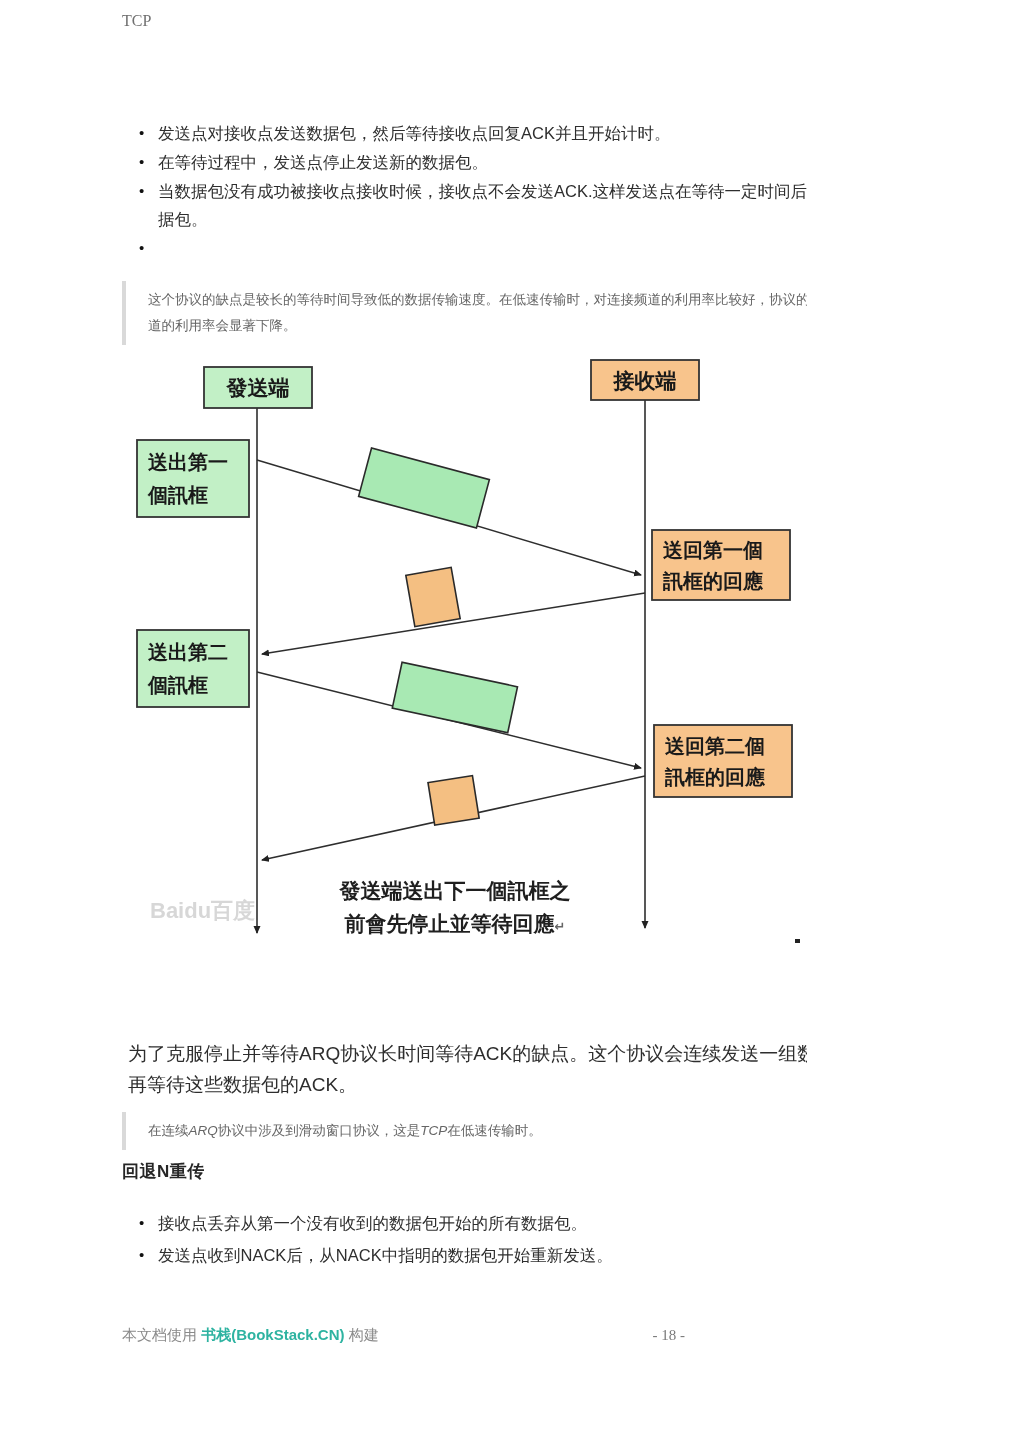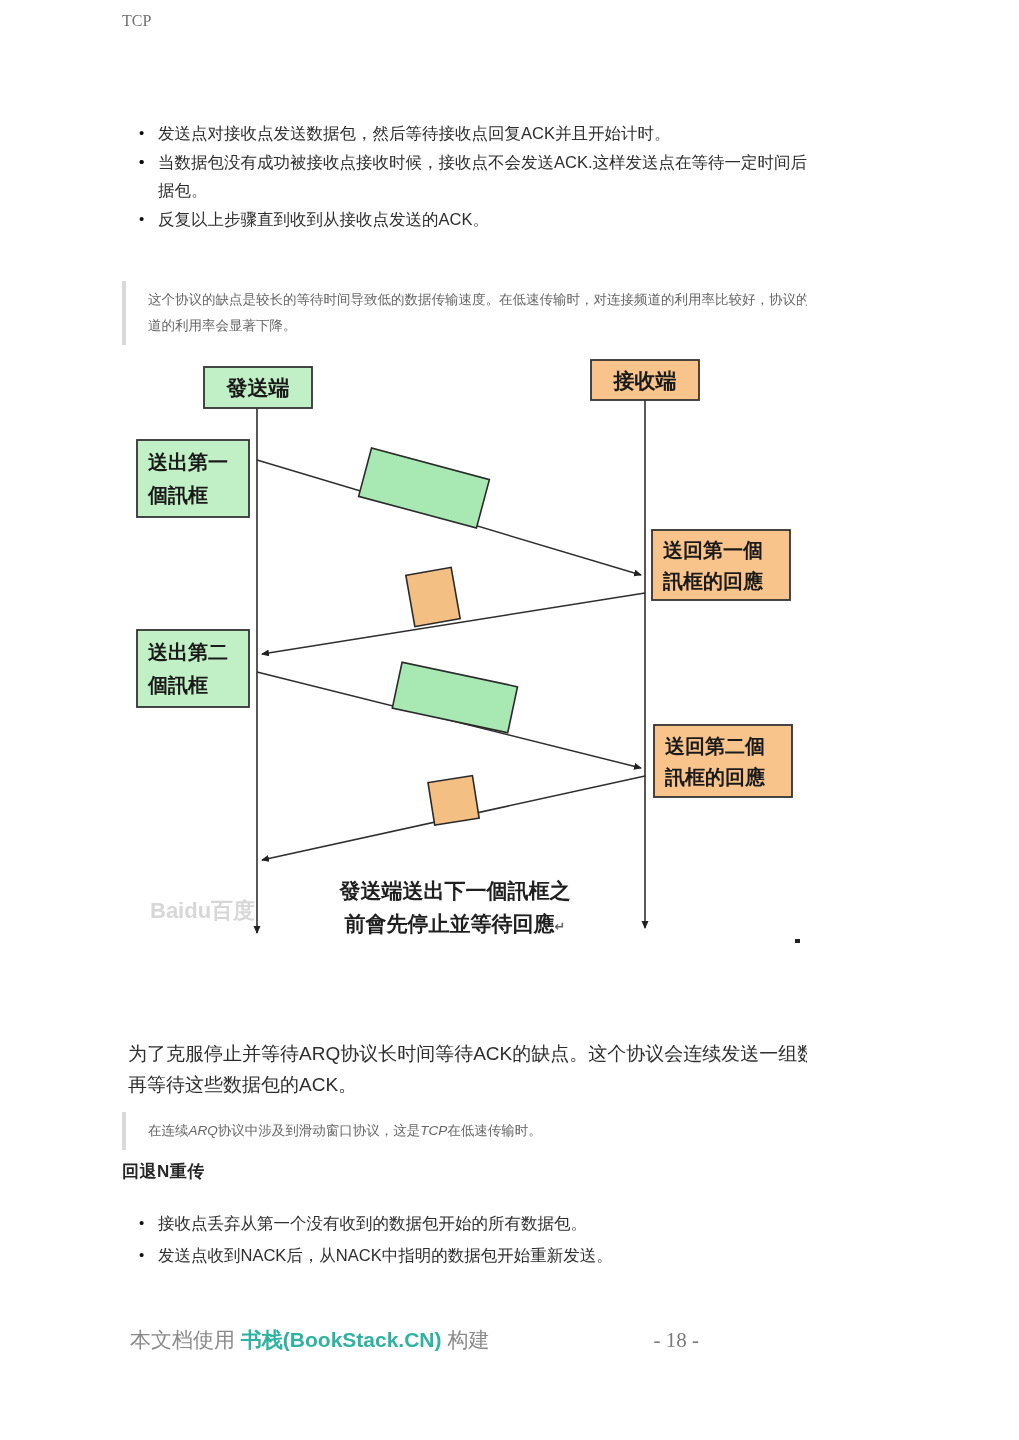--- a/index.html
+++ b/index.html
@@ -46,44 +46,44 @@
   }
   .para{
     position:absolute;left:128px;top:1038px;width:784px;
     font-size:19px;line-height:31px;color:#2e2e2e;
   }
   h2.sec-title2{
     position:absolute;left:122px;top:1160px;margin:0;
     font-size:17px;font-weight:600;color:#262626;letter-spacing:0.5px;
   }
   .footer{
-    position:absolute;left:122px;right:108px;top:1326px;
+    position:absolute;left:122px;right:122px;top:1326px;
     display:flex;justify-content:space-between;align-items:baseline;
-    font-size:21px;color:#8a8a8a;margin-left:8px;
+    font-size:15px;color:#8a8a8a;
   }
   .footer .bs-link{
     color:#2eb3a1;font-weight:600;text-decoration:none;cursor:pointer;
   }
   .footer .page-num{
     font-family:"Liberation Serif","DejaVu Serif",serif;color:#7a7a7a;
   }
   svg text{font-family:"Liberation Sans","DejaVu Sans",sans-serif;}
 </style>
 </head>
 <body>
 
 <div class="page">
 
   <div class="doc-header">TCP</div>
 
   <ul class="bullets top">
     <li><span class="dot">•</span><span>发送点对接收点发送数据包，然后等待接收点回复ACK并且开始计时。</span></li>
+    <li><span class="dot">•</span><span>在等待过程中，发送点停止发送新的数据包。</span></li>
+    <li><span class="dot">•</span><span>当数据包没有成功被接收点接收时候，接收点不会发送ACK.这样发送点在等待一定时间后，重新发送数据包。</span></li>
     <li><span class="dot">•</span></li>
-    <li><span class="dot">•</span><span>当数据包没有成功被接收点接收时候，接收点不会发送ACK.这样发送点在等待一定时间后，重新发送数据包。</span></li>
-    <li><span class="dot">•</span><span>反复以上步骤直到收到从接收点发送的ACK。</span></li>
   </ul>
 
   <div class="quote q1">
     <span>这个协议的缺点是较长的等待时间导致低的数据传输速度。在低速传输时，对连接频道的利用率比较好，协议的精髓所在，频道的利用率会显著下降。</span>
   </div>
 
   <svg class="diagram" viewBox="0 0 1019 600" width="1019" height="600">
     <defs>
       <marker id="arrow" markerWidth="9" markerHeight="8" refX="7" refY="3.5" orient="auto" markerUnits="userSpaceOnUse">
         <path d="M0,0 L8,3.5 L0,7 Z" fill="#222222"></path>

